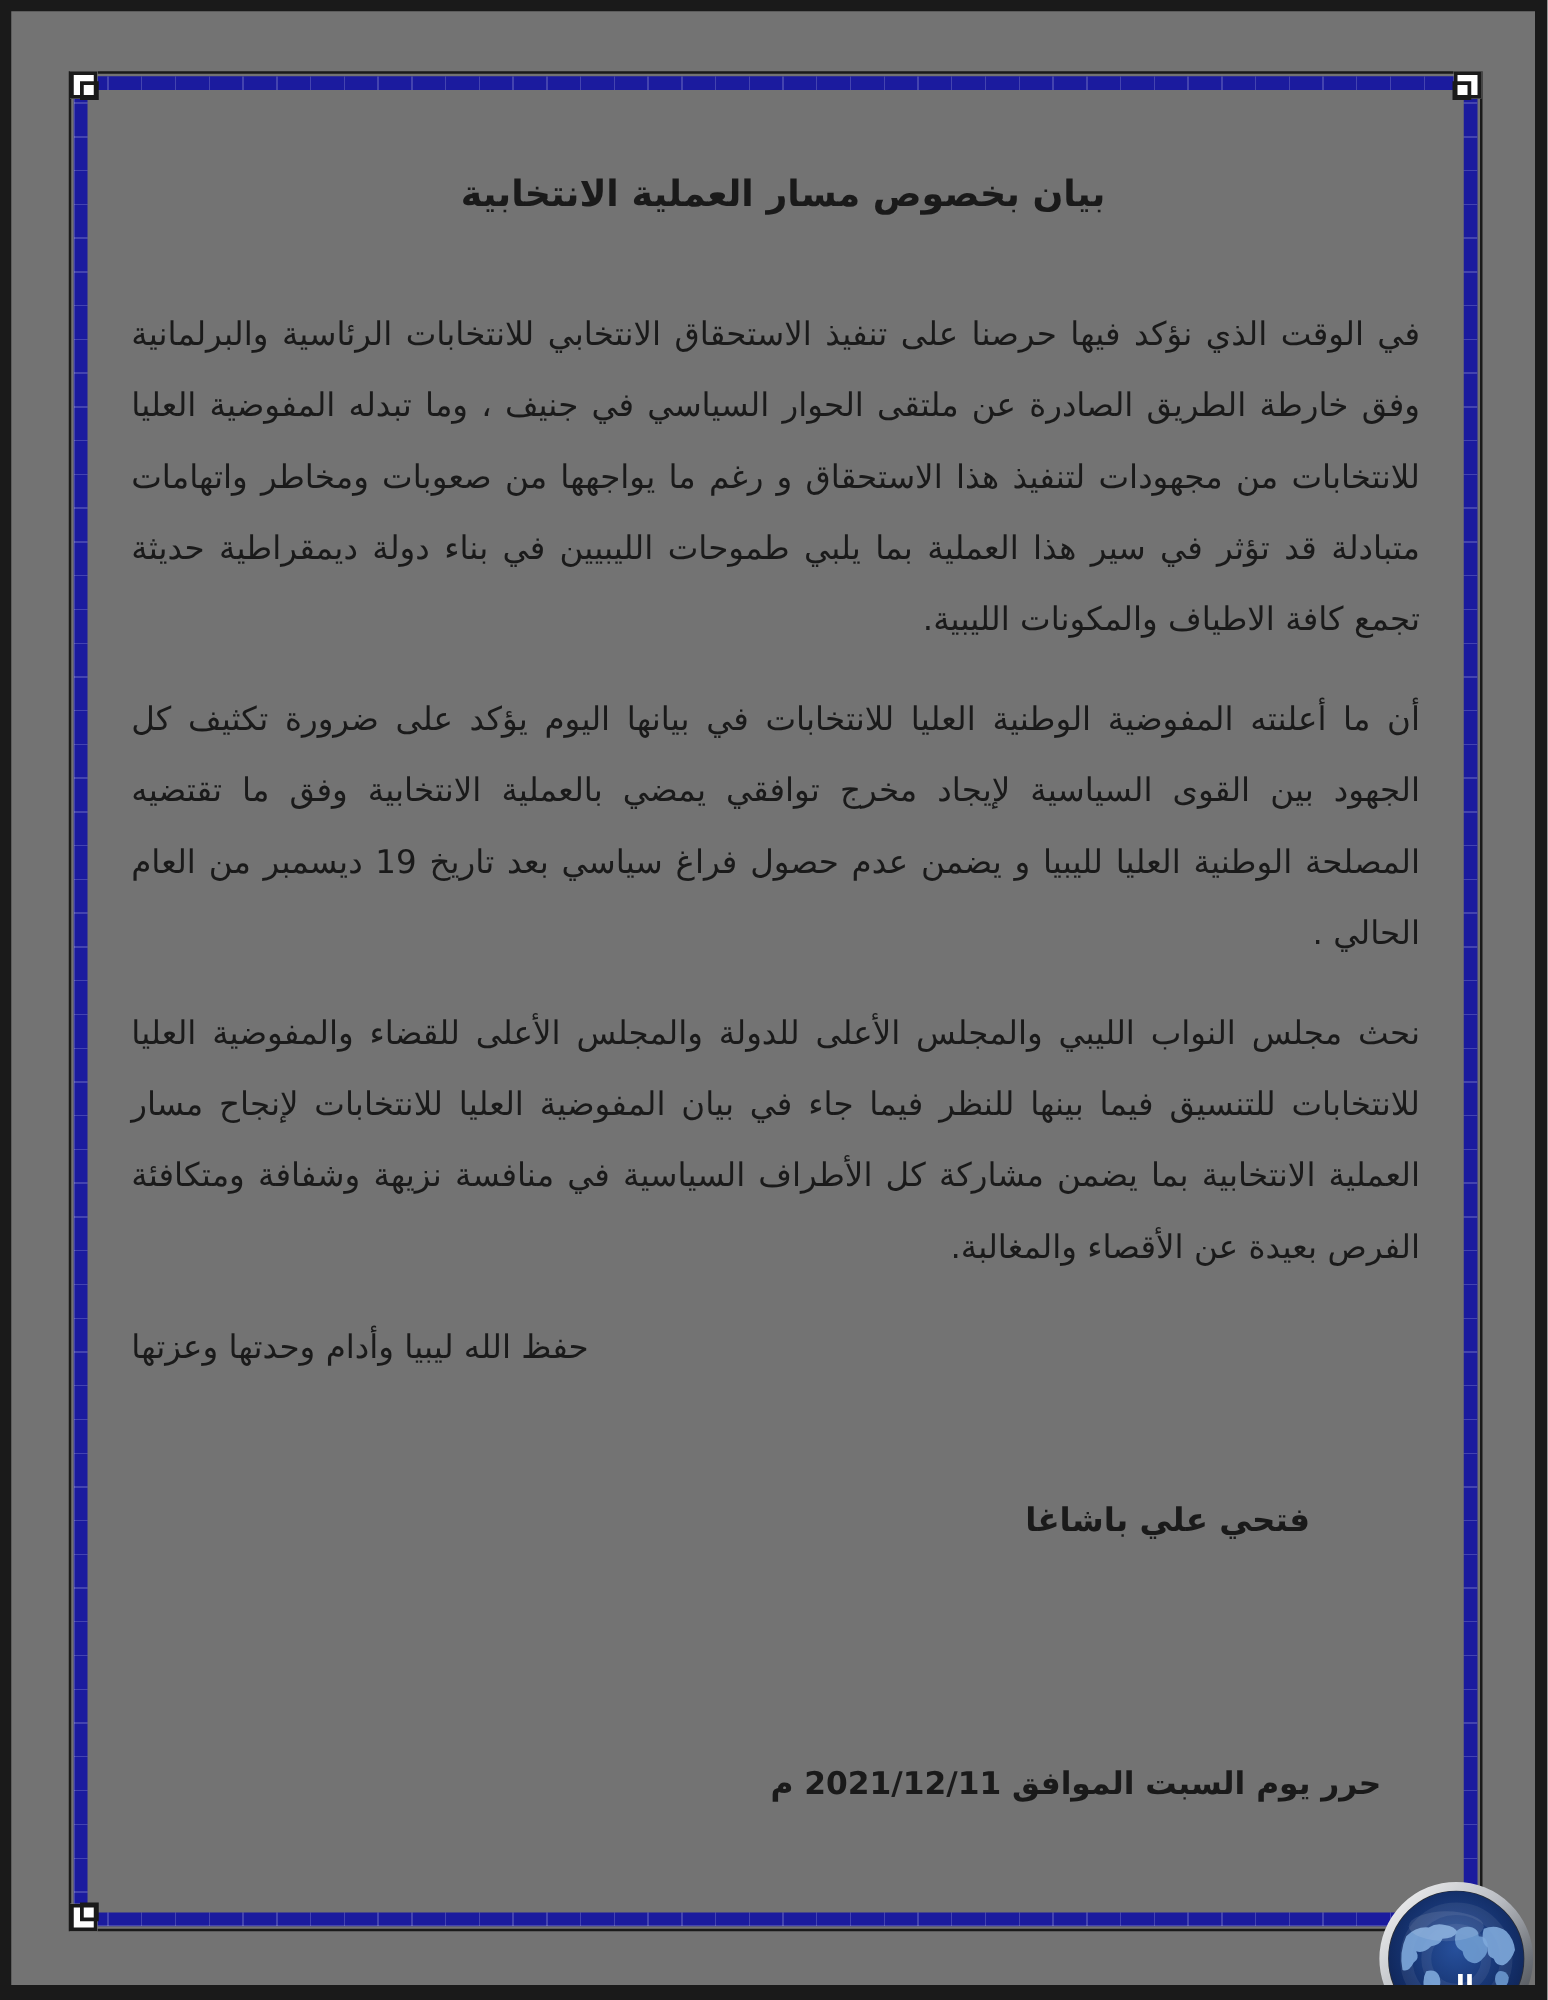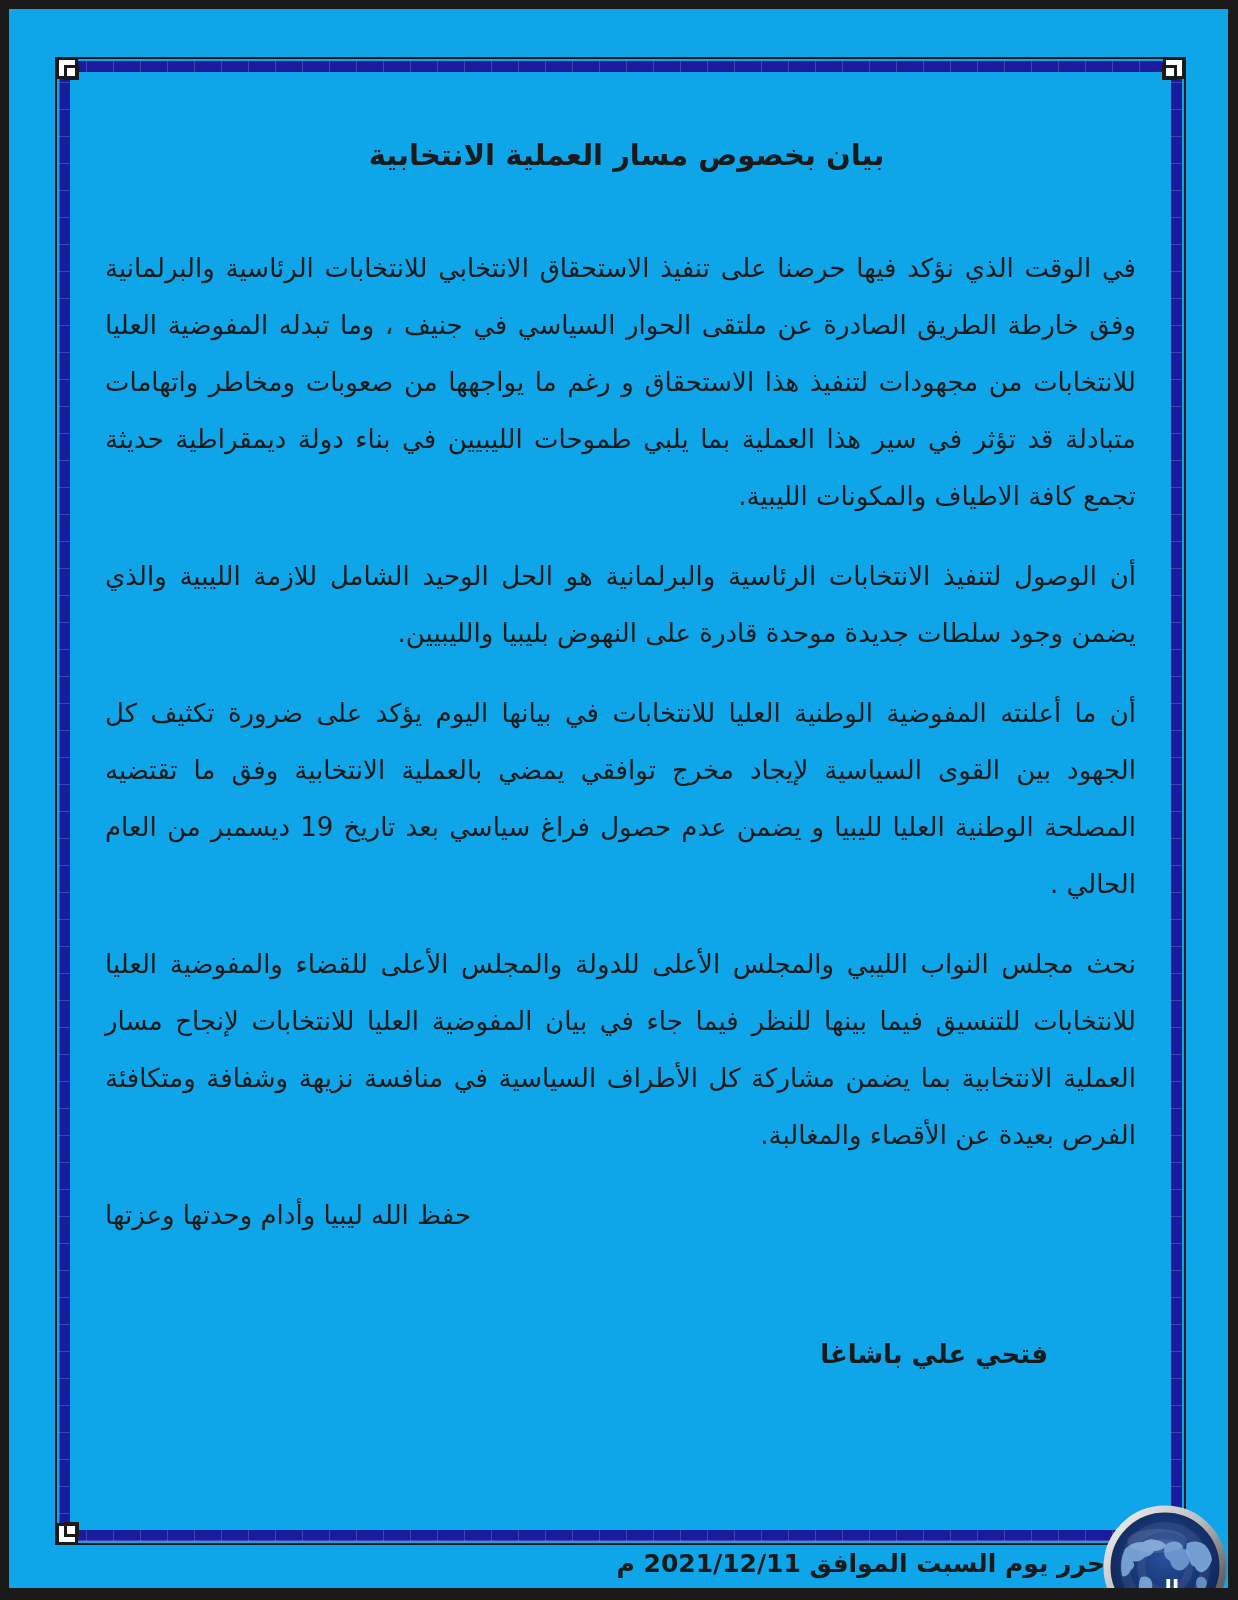--- a/index.html
+++ b/index.html
@@ -1,20 +1,20 @@
 <!DOCTYPE html>
 <html lang="ar"><head>
 <meta charset="utf-8">
 <style>
   html, body { margin: 0; padding: 0; background: #ffffff; }
   .page {
     position: relative;
     width: 1238px;
     height: 1600px;
-    background: #0ea5e9;
+    background: #737373;
     box-sizing: border-box;
     border-style: solid;
     border-color: #1a1a1a;
     border-width: 9px 10px 12px 9px;
     overflow: hidden;
     font-family: "DejaVu Sans", sans-serif;
     color: #1a1a1a;
   }
   
   .deco-outline {
@@ -133,21 +133,20 @@
   </div>
   <div class="c-br">
     <div class="corner-big"></div>
     <div class="corner-small"></div>
   </div>
 
   <div class="content">
     <h1 class="doc-title">بيان بخصوص مسار العملية الانتخابية</h1>
 
     <p class="para">في الوقت الذي نؤكد فيها حرصنا على تنفيذ الاستحقاق الانتخابي للانتخابات الرئاسية والبرلمانية وفق خارطة الطريق الصادرة عن ملتقى الحوار السياسي في جنيف ، وما تبدله المفوضية العليا للانتخابات من مجهودات لتنفيذ هذا الاستحقاق و رغم ما يواجهها من صعوبات ومخاطر واتهامات متبادلة قد تؤثر في سير هذا العملية بما يلبي طموحات الليبيين في بناء دولة ديمقراطية حديثة تجمع كافة الاطياف والمكونات الليبية.</p>
-    <p class="para">أن الوصول لتنفيذ الانتخابات الرئاسية والبرلمانية هو الحل الوحيد الشامل للازمة الليبية والذي يضمن وجود سلطات جديدة موحدة قادرة على النهوض بليبيا والليبيين.</p>
     <p class="para">أن ما أعلنته المفوضية الوطنية العليا للانتخابات في بيانها اليوم يؤكد على ضرورة تكثيف كل الجهود بين القوى السياسية لإيجاد مخرج توافقي يمضي بالعملية الانتخابية وفق ما تقتضيه المصلحة الوطنية العليا لليبيا و يضمن عدم حصول فراغ سياسي بعد تاريخ 19 ديسمبر من العام الحالي .</p>
     <p class="para">نحث مجلس النواب الليبي والمجلس الأعلى للدولة والمجلس الأعلى للقضاء والمفوضية العليا للانتخابات للتنسيق فيما بينها للنظر فيما جاء في بيان المفوضية العليا للانتخابات لإنجاح مسار العملية الانتخابية بما يضمن مشاركة كل الأطراف السياسية في منافسة نزيهة وشفافة ومتكافئة الفرص بعيدة عن الأقصاء والمغالبة.</p>
 
     <p class="para prayer">حفظ الله ليبيا وأدام وحدتها وعزتها</p>
 
     <div class="signatures">
       <span>فتحي علي باشاغا</span>
     </div>
 
     <div class="date-line">حرر يوم السبت الموافق 2021/12/11 م</div>

